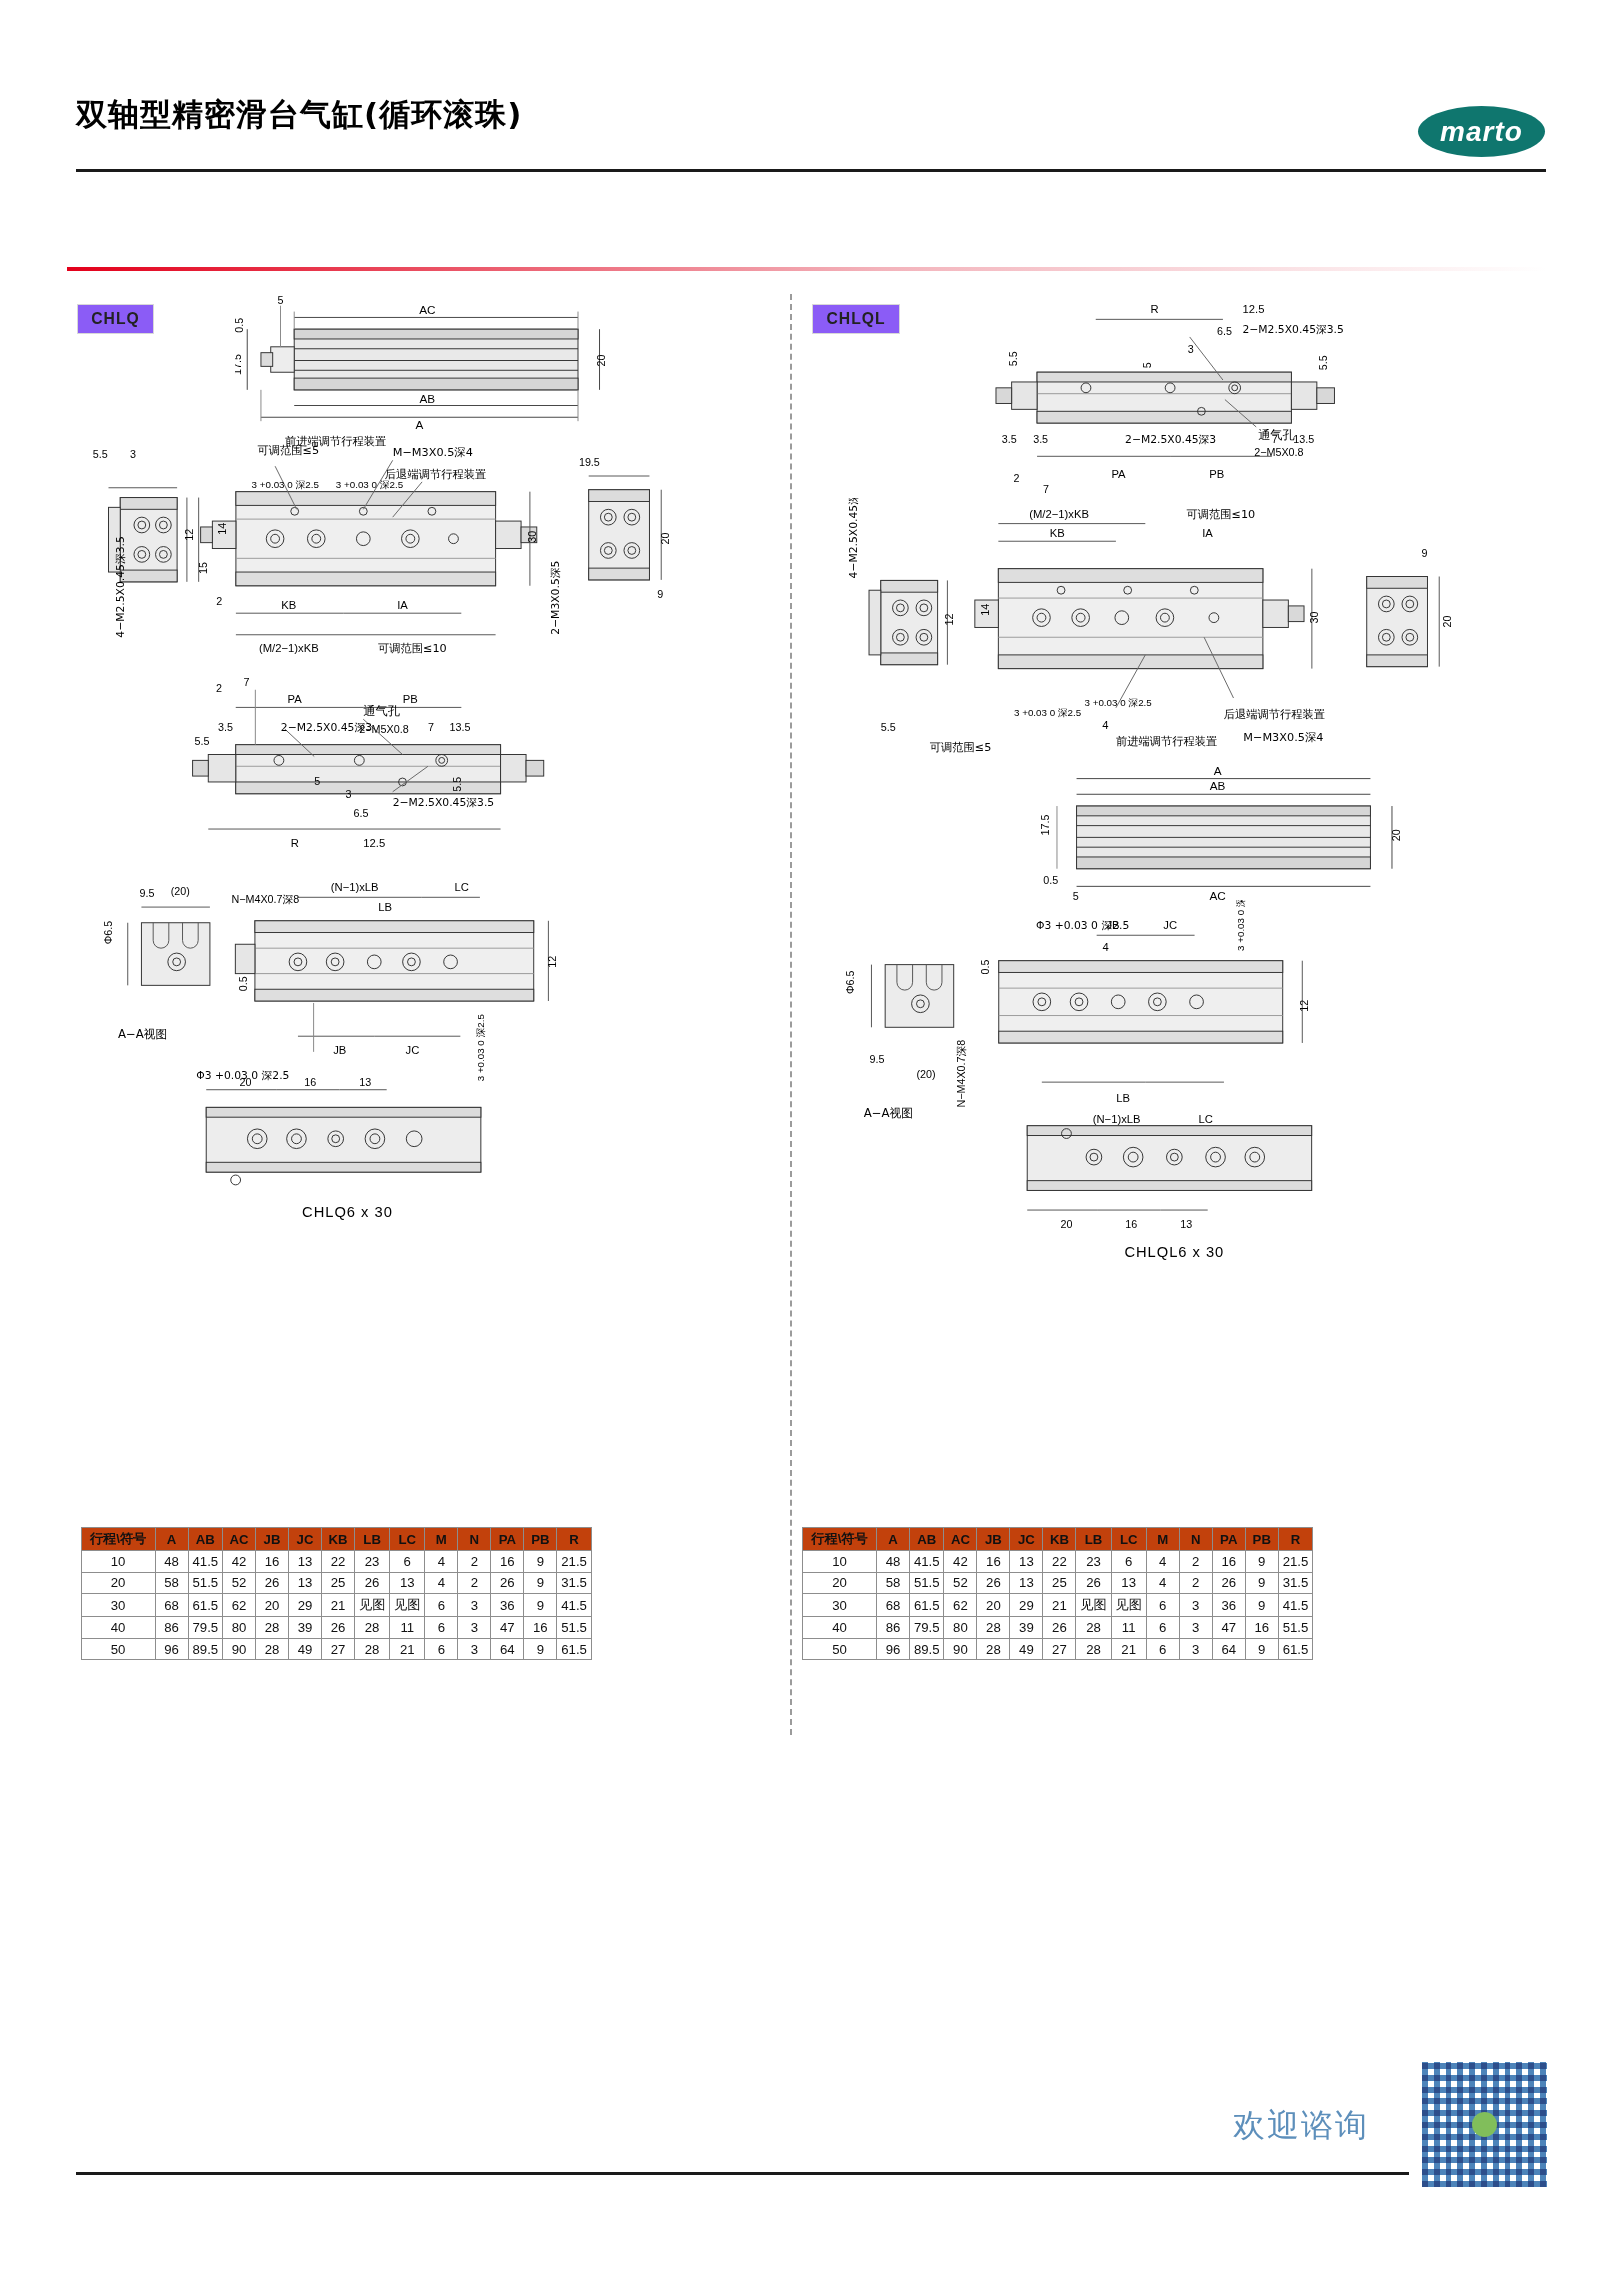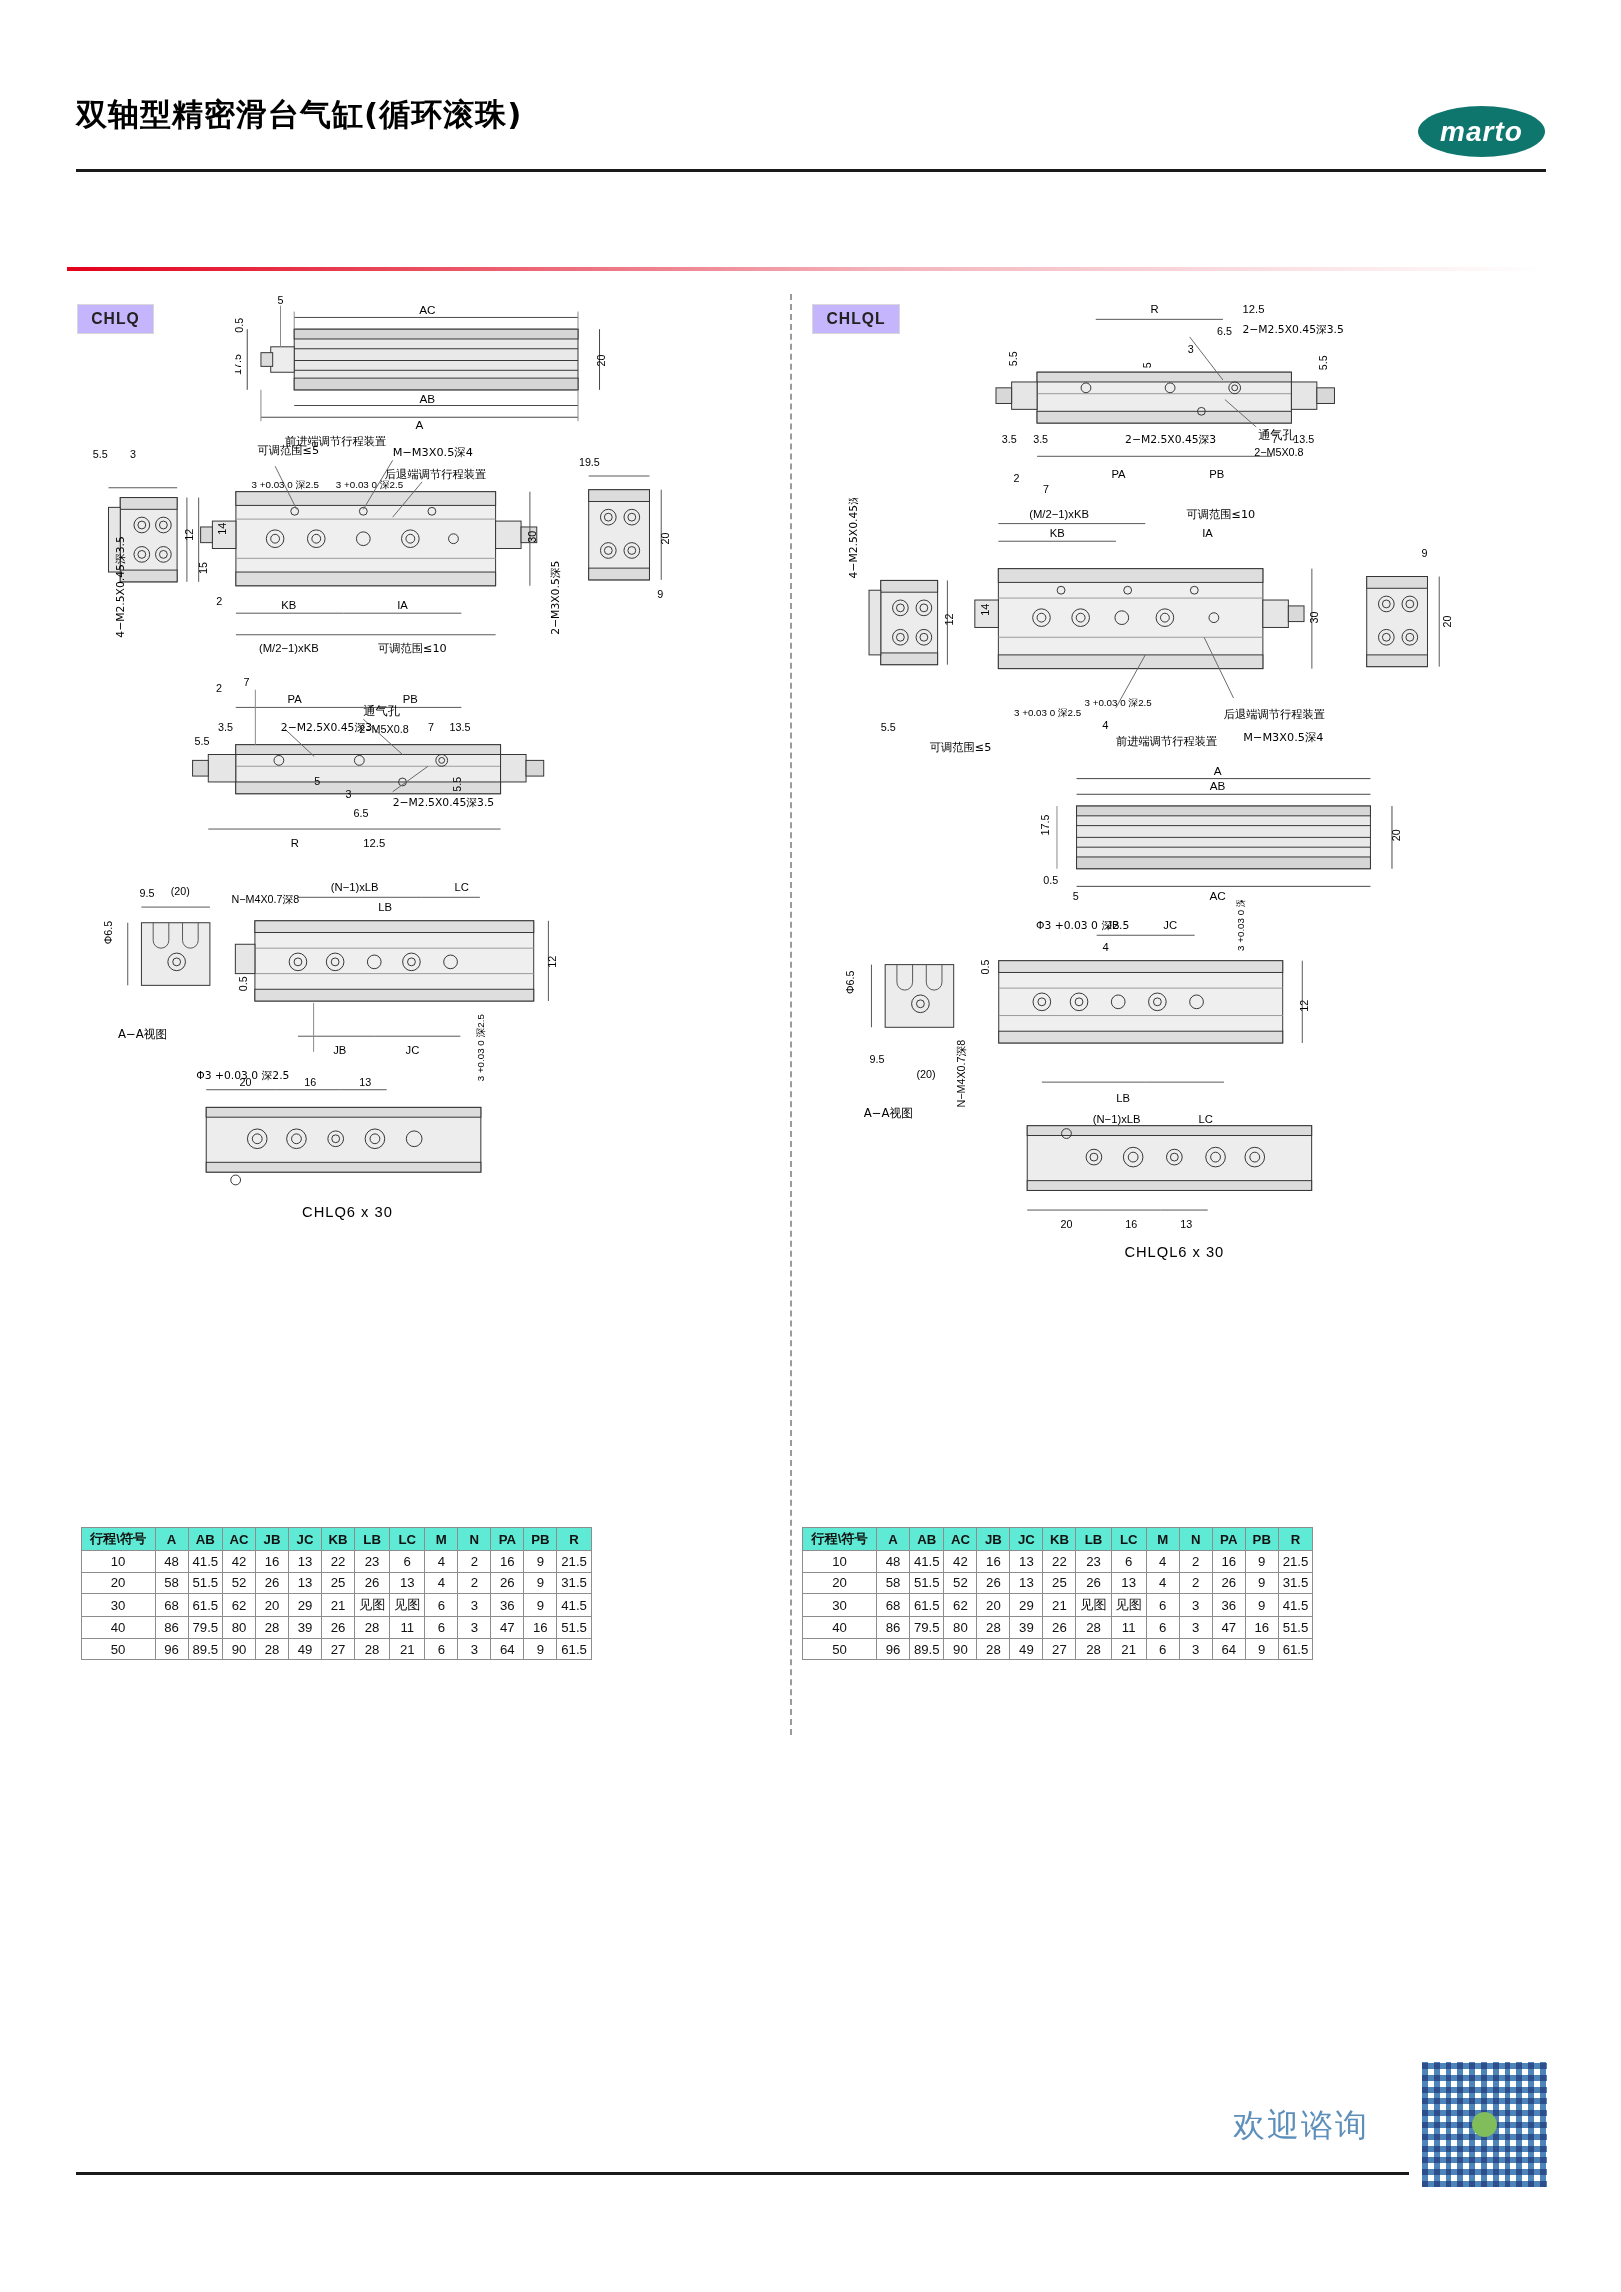--- a/index.html
+++ b/index.html
@@ -84,21 +84,21 @@
   .col-divider {
     position: absolute;
     left: 790px; top: 294px;
     width: 0; height: 1441px;
     border-left: 2px dashed #9b9b9b;
   }
 
   .model-tag {
     position: absolute;
     padding: 4.9px 13.7px 5.9px 13.7px;
-    background: #c4b5fd;
+    background: #8b5cf6;
     border: 1px solid #d8d8d8;
     font-size: 15.7px;
     font-weight: bold;
     letter-spacing: 1px;
     color: #222;
   }
 
   
   .draw { position: absolute; }
   .draw svg { display:block; }
@@ -112,21 +112,21 @@
   }
   table.dim th, table.dim td {
     border: 1px solid #8d8d8d;
     text-align: center;
     padding: 2px 3.9px;
     height: 21.6px;
     white-space: nowrap;
   }
   table.dim thead th {
     font-weight: bold;
-    background: #5eead4;
+    background: #c2410c;
   }
   table.dim th.first, table.dim td.first { min-width: 74px; }
   table.dim td { min-width: 33px; }
 
   
   .footer-rule {
     position: absolute;
     left: 76px; bottom: 118px;
     width: 1333px; height: 2.9px;
     background: #1a1a1a;

